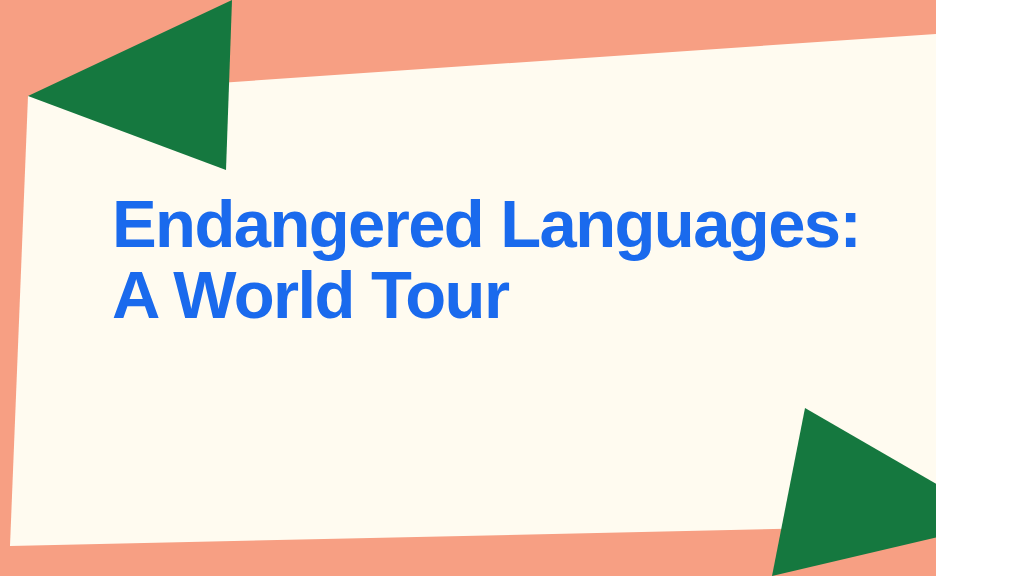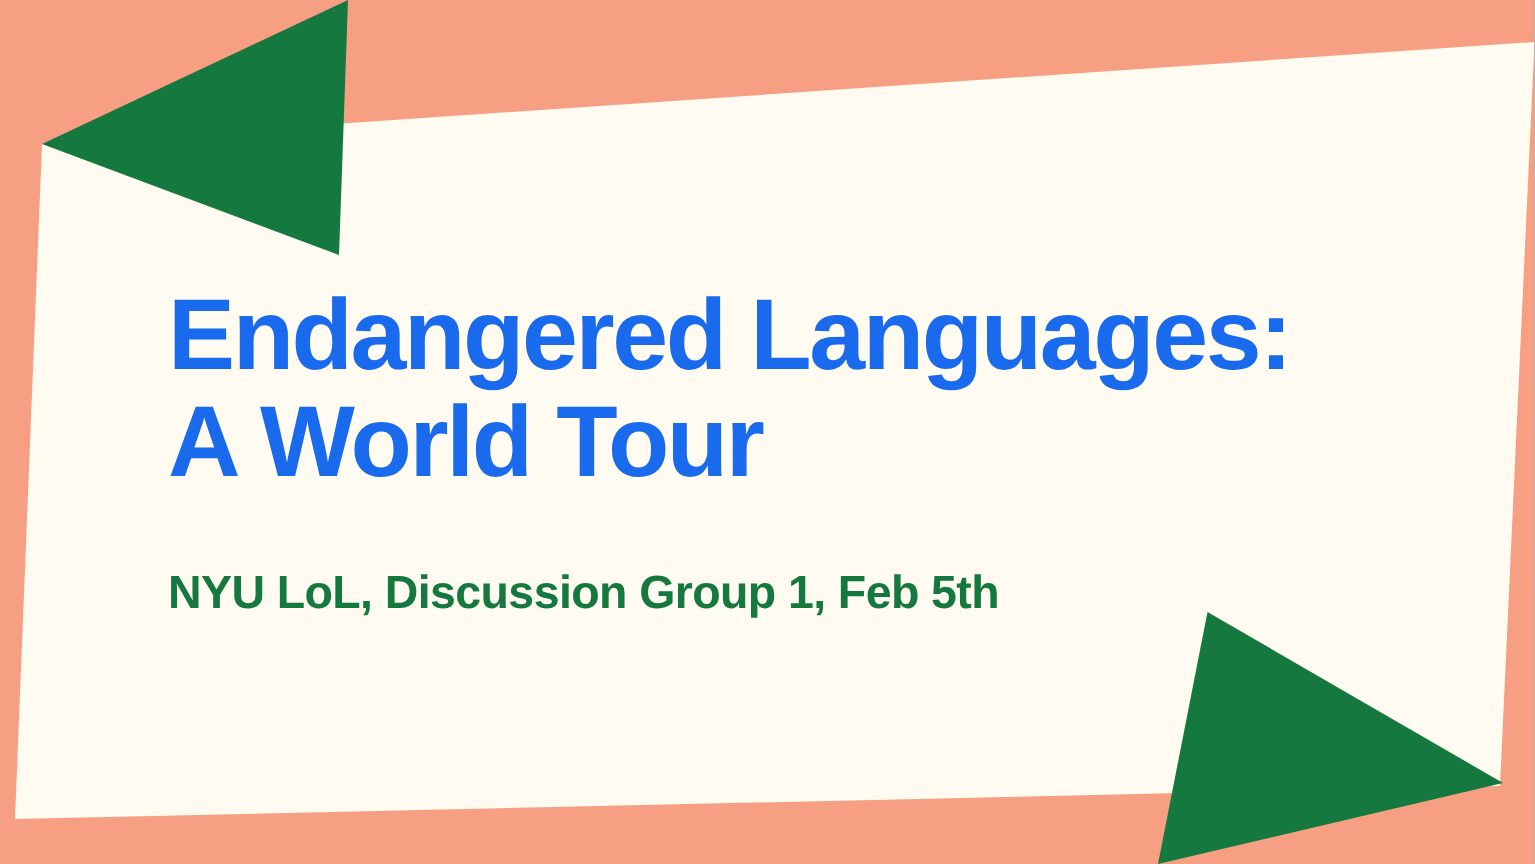--- a/index.html
+++ b/index.html
@@ -3,25 +3,25 @@
 <meta charset="utf-8">
 <title>Slide</title>
 <style>
   html, body {
     margin: 0;
     padding: 0;
     background: #ffffff;
   }
   #slide {
     position: relative;
-    width: 1023px;
+    width: 936px;
     height: 576px;
     overflow: hidden;
     font-family: "Liberation Sans", sans-serif;
-    background: #000000;
+    background: #86efac;
   }
   .bg-layer {
     position: absolute;
     inset: 0;
     width: 100%;
     height: 100%;
   }
   .bg-layer svg {
     display: block;
     width: 1023px;
@@ -75,17 +75,16 @@
       <polygon points="28,96 232,0 226,170" fill="#15783f"></polygon>
 
       <polygon points="805,408 1002,522 772,576" fill="#15783f"></polygon>
     </svg>
   </div>
 
   <div class="content">
     <div class="text-block">
       <h1 class="title">Endangered Languages:
 A World Tour</h1>
-      <p class="subtitle">NYU LoL, Discussion Group 1, Feb 5th</p>
     </div>
   </div>
 
 </div>
 
 </body></html>

